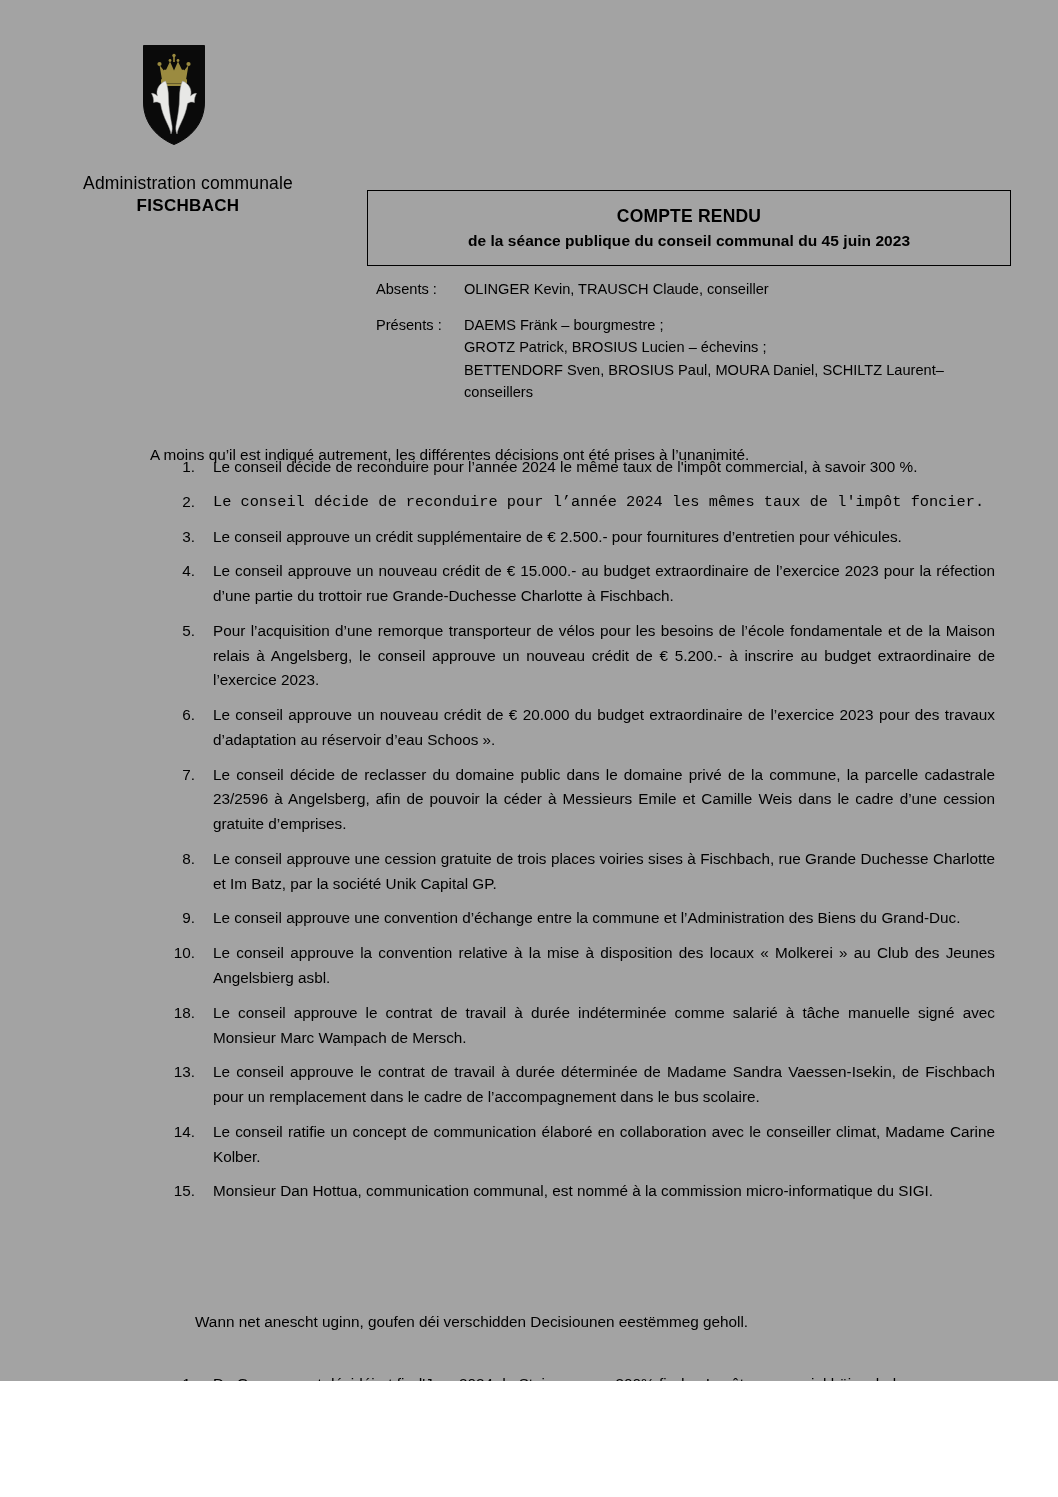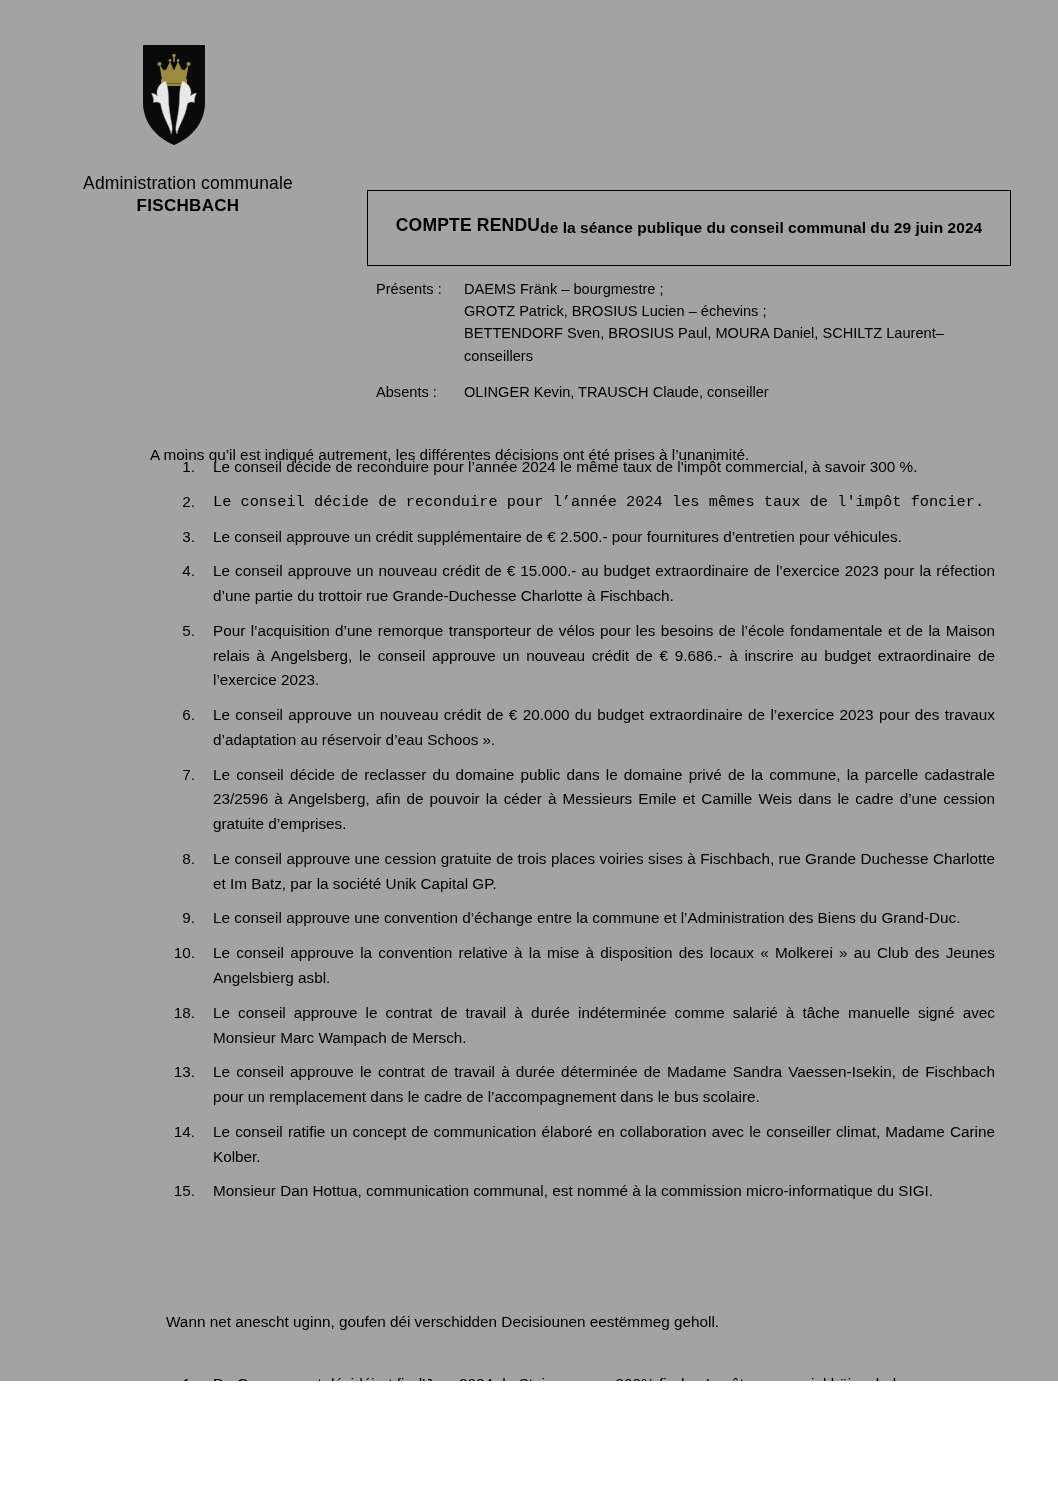--- a/index.html
+++ b/index.html
@@ -52,21 +52,21 @@
   
   .title-box {
     position: absolute;
     left: 367px;
     top: 190px;
     width: 644px;
     height: 76px;
     border: 1.6px solid #000000;
     box-sizing: border-box;
     display: flex;
-    flex-direction: row;
+    flex-direction: column;
     align-items: center;
     justify-content: center;
   }
   .title-main {
     font-size: 17.5px;
     font-weight: bold;
     letter-spacing: 0.2px;
     margin-bottom: 5px;
   }
   .title-sub {
@@ -129,21 +129,21 @@
   }
   .item-text {
     flex: 1 1 auto;
     text-align: justify;
   }
   .item-text.nojust { text-align: left; font-family: Liberation Mono, monospace; }
 
   
   .lux-intro {
     position: absolute;
-    left: 166px;
+    left: 195px;
     top: 1311px;
     width: 815px;
     font-size: 15.3px;
     line-height: 1.5;
   }
   .lux-list {
     position: absolute;
     left: 150px;
     top: 1372px;
     width: 845px;
@@ -181,39 +181,39 @@
     </svg>
   </div>
 
   <div class="admin-block">
     <div class="admin-line-1">Administration communale</div>
     <div class="admin-line-2">FISCHBACH</div>
   </div>
 
   <div class="title-box">
     <div class="title-main">COMPTE RENDU</div>
-    <div class="title-sub">de la séance publique du conseil communal du 29 juin 2024</div>
+    <div class="title-sub">de la séance publique du conseil communal du 45 juin 2023</div>
   </div>
 
   <div class="attendance">
+    <div class="att-row">
+      <div class="att-label">Absents :</div>
+      <div class="att-values">
+        <div>OLINGER Kevin, TRAUSCH Claude, conseiller</div>
+      </div>
+    </div>
     <div class="att-row">
       <div class="att-label">Présents :</div>
       <div class="att-values">
         <div>DAEMS Fränk – bourgmestre ;</div>
         <div>GROTZ Patrick, BROSIUS Lucien – échevins ;</div>
         <div>BETTENDORF Sven, BROSIUS Paul, MOURA Daniel, SCHILTZ Laurent–</div>
         <div>conseillers</div>
       </div>
     </div>
-    <div class="att-row">
-      <div class="att-label">Absents :</div>
-      <div class="att-values">
-        <div>OLINGER Kevin, TRAUSCH Claude, conseiller</div>
-      </div>
-    </div>
   </div>
 
   <div class="intro">A moins qu’il est indiqué autrement, les différentes décisions ont été prises à l’unanimité.</div>
 
   <div class="decisions">
     <div class="item">
       <div class="item-num">1.</div>
       <div class="item-text">Le conseil décide de reconduire pour l’année 2024 le même taux de l'impôt commercial, à savoir 300 %.</div>
     </div>
     <div class="item">
@@ -223,21 +223,21 @@
     <div class="item">
       <div class="item-num">3.</div>
       <div class="item-text">Le conseil approuve un crédit supplémentaire de € 2.500.- pour fournitures d’entretien pour véhicules.</div>
     </div>
     <div class="item">
       <div class="item-num">4.</div>
       <div class="item-text">Le conseil approuve un nouveau crédit de € 15.000.- au budget extraordinaire de l’exercice 2023 pour la réfection d’une partie du trottoir rue Grande-Duchesse Charlotte à Fischbach.</div>
     </div>
     <div class="item">
       <div class="item-num">5.</div>
-      <div class="item-text">Pour l’acquisition d’une remorque transporteur de vélos pour les besoins de l’école fondamentale et de la Maison relais à Angelsberg, le conseil approuve un nouveau crédit de € 9.686.- à inscrire au budget extraordinaire de l’exercice 2023.</div>
+      <div class="item-text">Pour l’acquisition d’une remorque transporteur de vélos pour les besoins de l’école fondamentale et de la Maison relais à Angelsberg, le conseil approuve un nouveau crédit de € 5.200.- à inscrire au budget extraordinaire de l’exercice 2023.</div>
     </div>
     <div class="item">
       <div class="item-num">6.</div>
       <div class="item-text">Le conseil approuve un nouveau crédit de € 20.000 du budget extraordinaire de l’exercice 2023 pour des travaux d’adaptation au réservoir d’eau Schoos ».</div>
     </div>
     <div class="item">
       <div class="item-num">7.</div>
       <div class="item-text">Le conseil décide de reclasser du domaine public dans le domaine privé de la commune, la parcelle cadastrale 23/2596 à Angelsberg, afin de pouvoir la céder à Messieurs Emile et Camille Weis dans le cadre d’une cession gratuite d’emprises.</div>
     </div>
     <div class="item">

